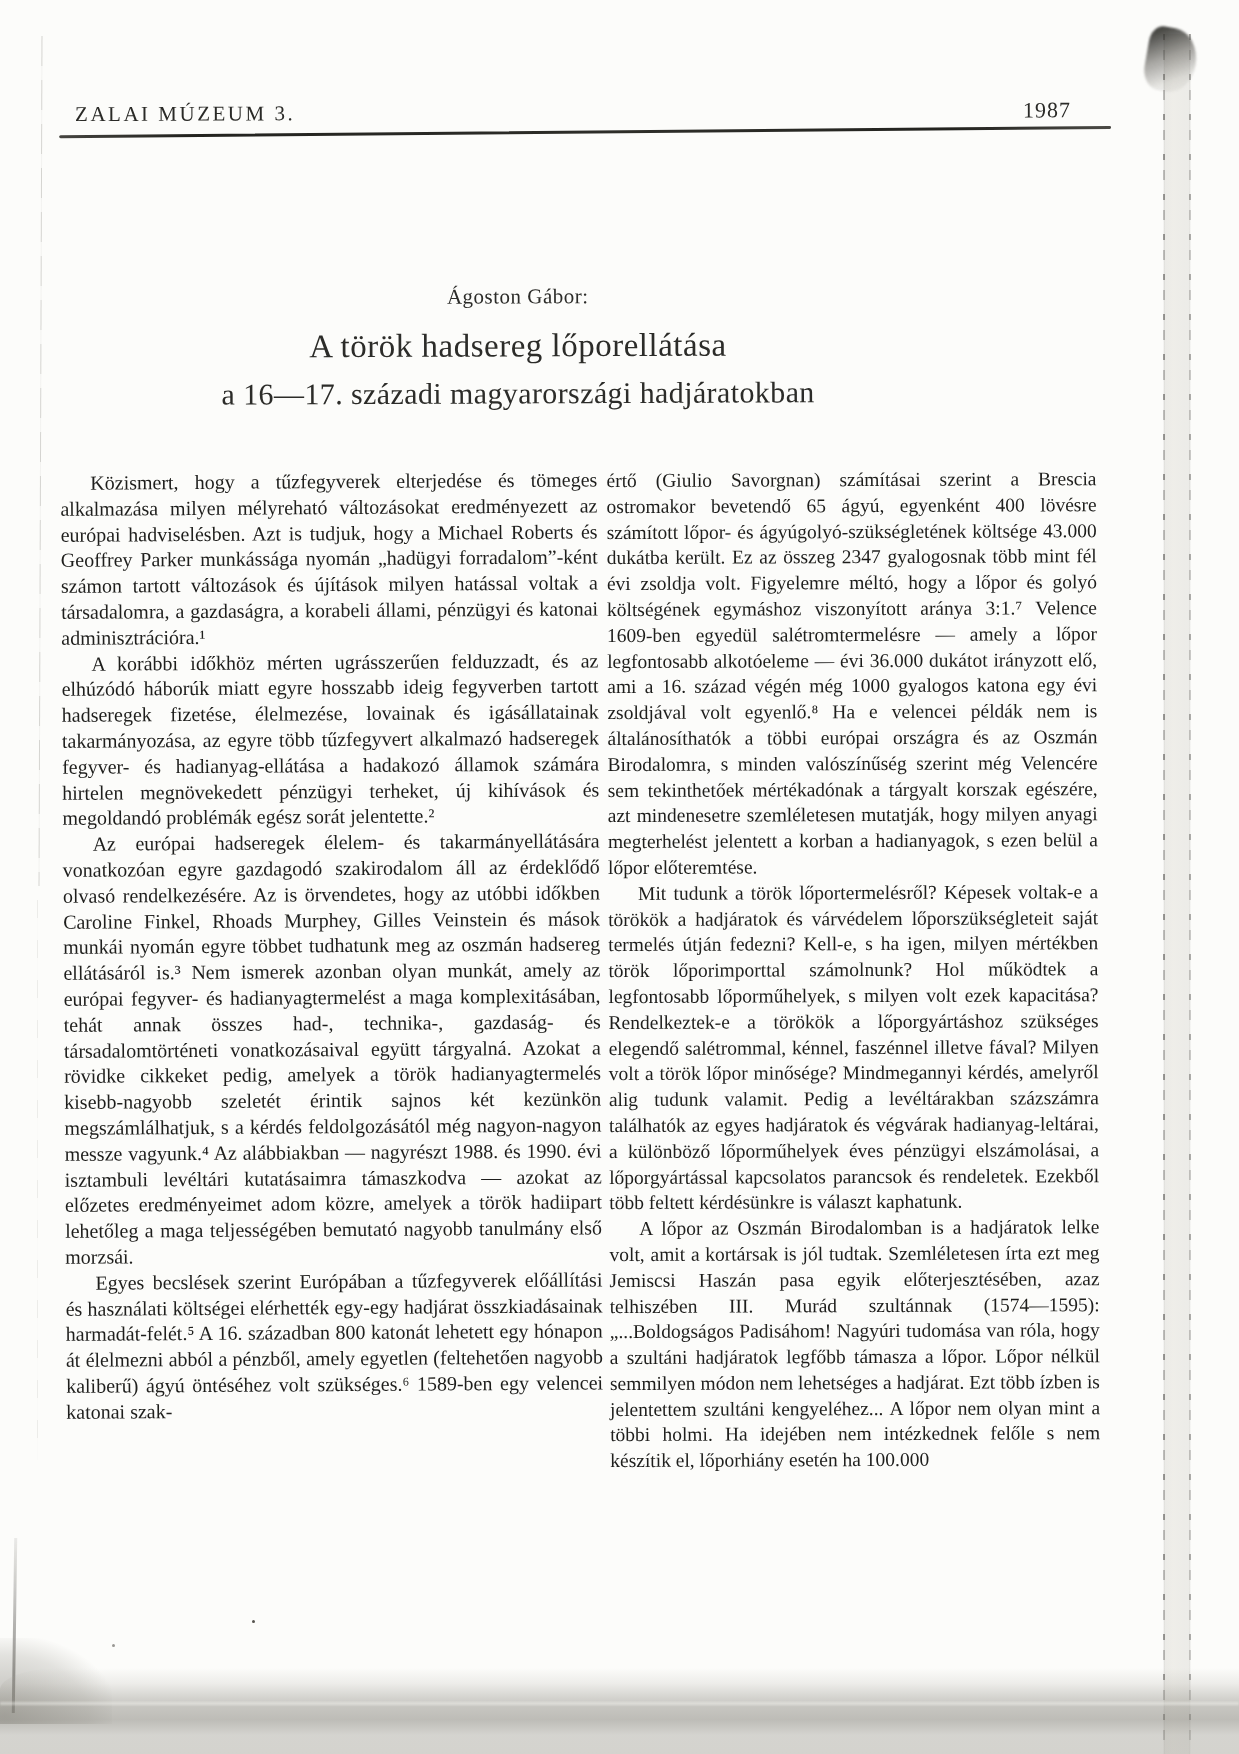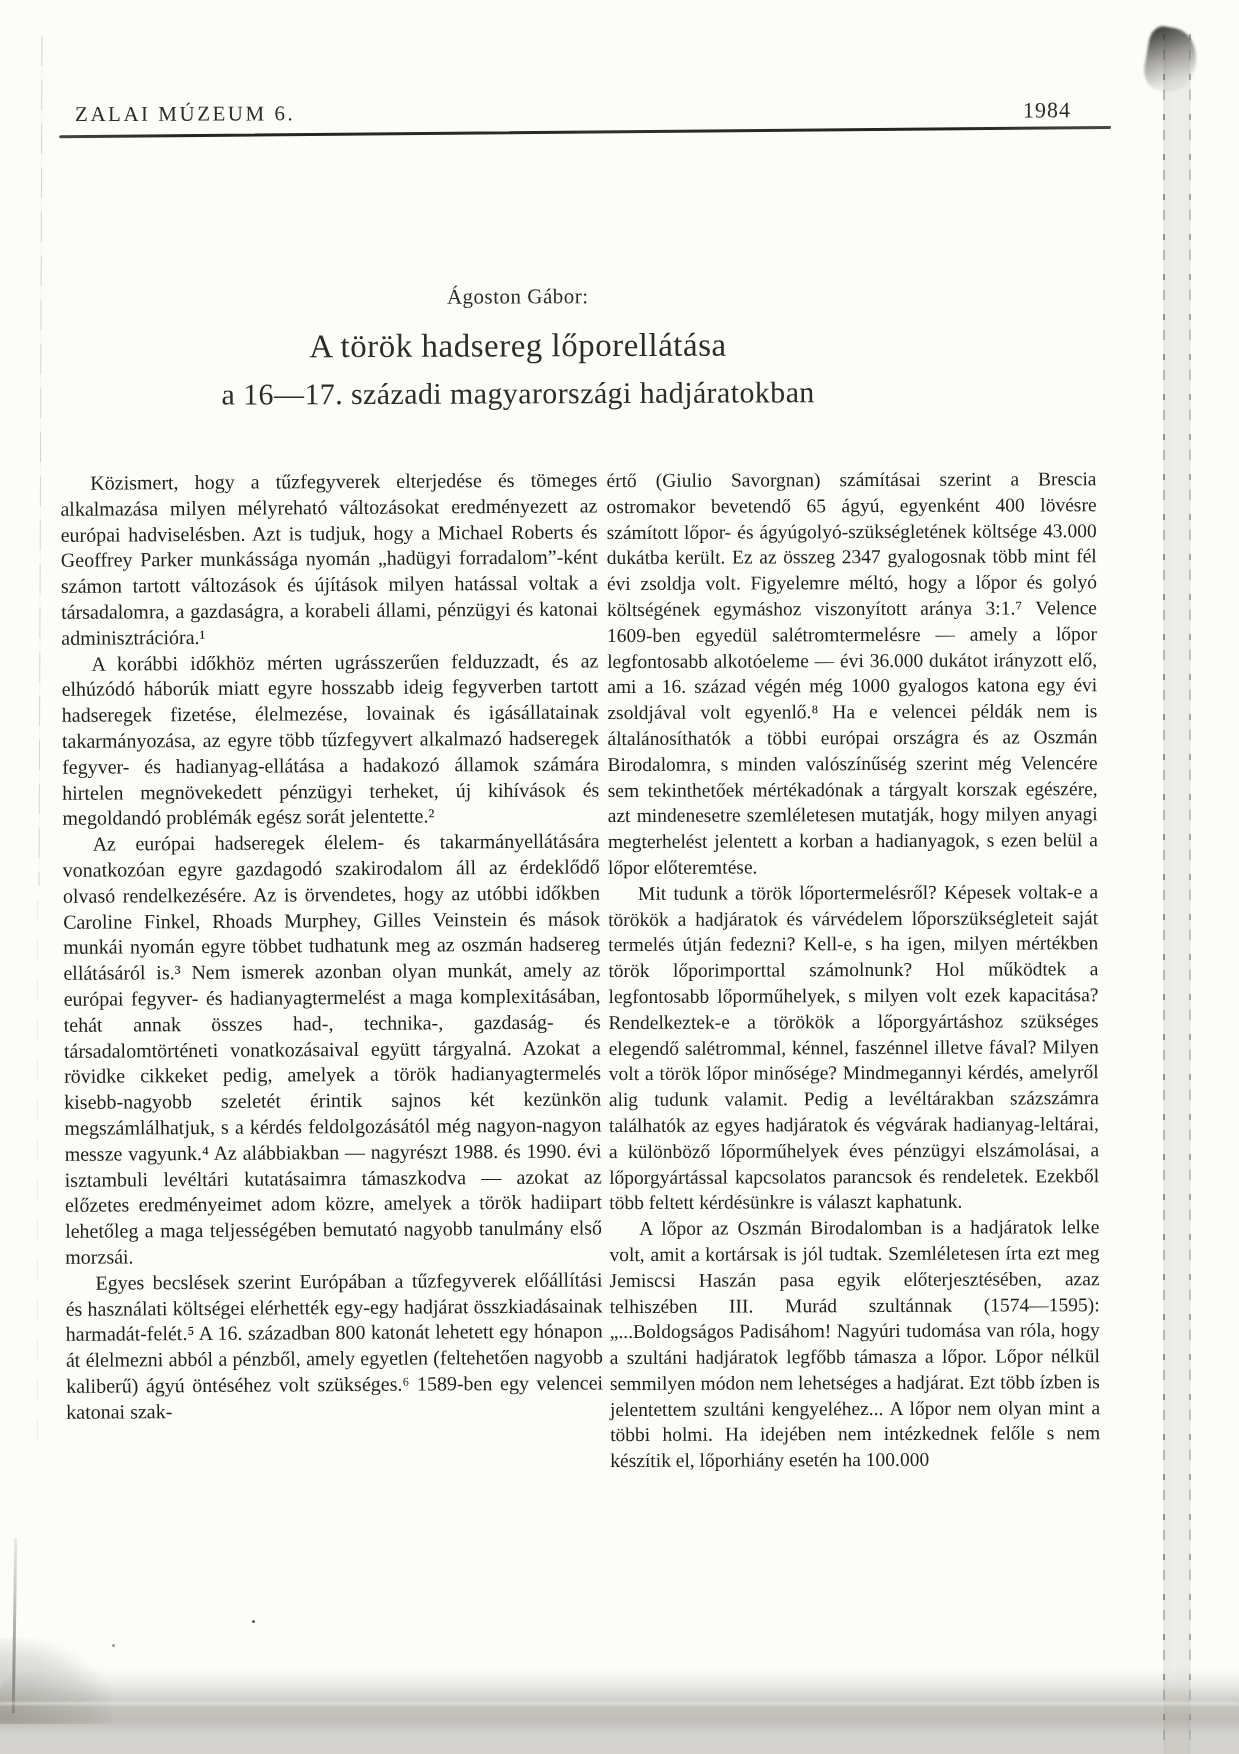--- a/index.html
+++ b/index.html
@@ -105,22 +105,22 @@
   .speck-1{left:252px;top:1620px;width:3px;height:3px;background:#55534e;}
   .speck-2{left:112px;top:1644px;width:3px;height:3px;background:#6e6c66;opacity:.7;}
 </style>
 </head>
 <body>
 
 <div class="page">
 
   <div class="tilt">
 
-    <div class="journal">ZALAI MÚZEUM 6.</div>
-    <div class="year">1984</div>
+    <div class="journal">ZALAI MÚZEUM 3.</div>
+    <div class="year">1987</div>
     <div class="rule"></div>
 
     <div class="titles">
       <p class="author">Ágoston Gábor:</p>
       <h1 class="title">A török hadsereg lőporellátása</h1>
       <h2 class="subtitle">a 16—17. századi magyarországi hadjáratokban</h2>
     </div>
 
     <div class="col col-left">
       <p>Közismert, hogy a tűzfegyverek elterjedése és tömeges alkalmazása milyen mélyreható változásokat eredményezett az európai hadviselésben. Azt is tudjuk, hogy a Michael Roberts és Geoffrey Parker munkássága nyomán „hadügyi forradalom”-ként számon tartott változások és újítások milyen hatással voltak a társadalomra, a gazdaságra, a korabeli állami, pénzügyi és katonai adminisztrációra.¹</p>

